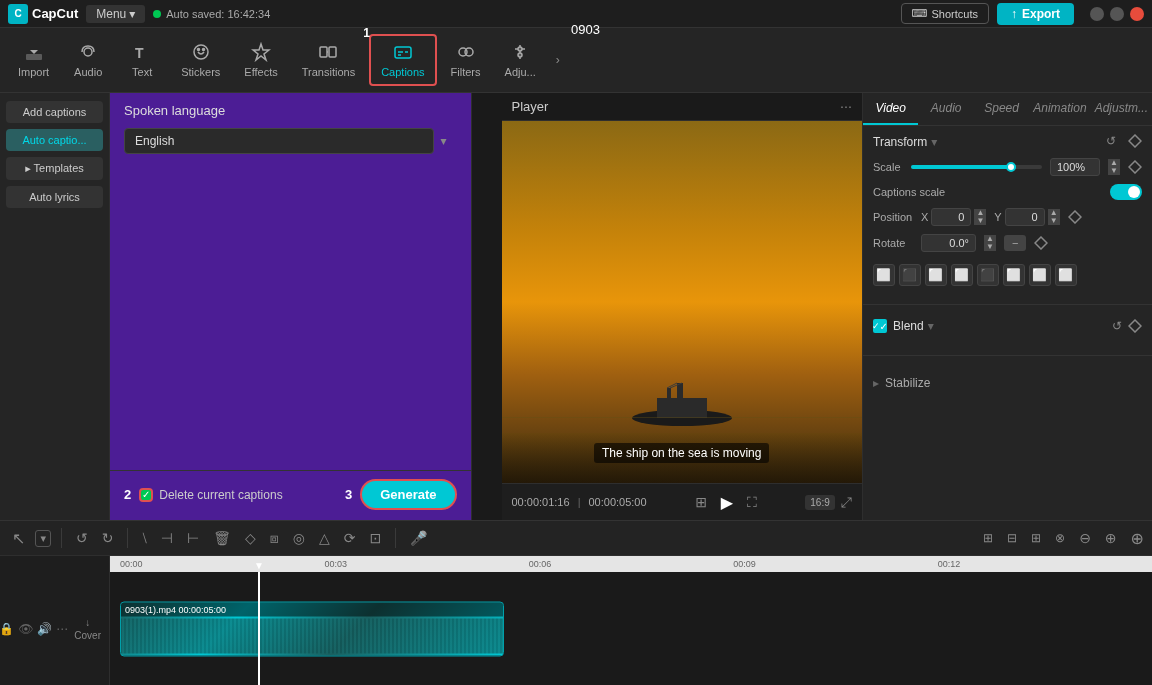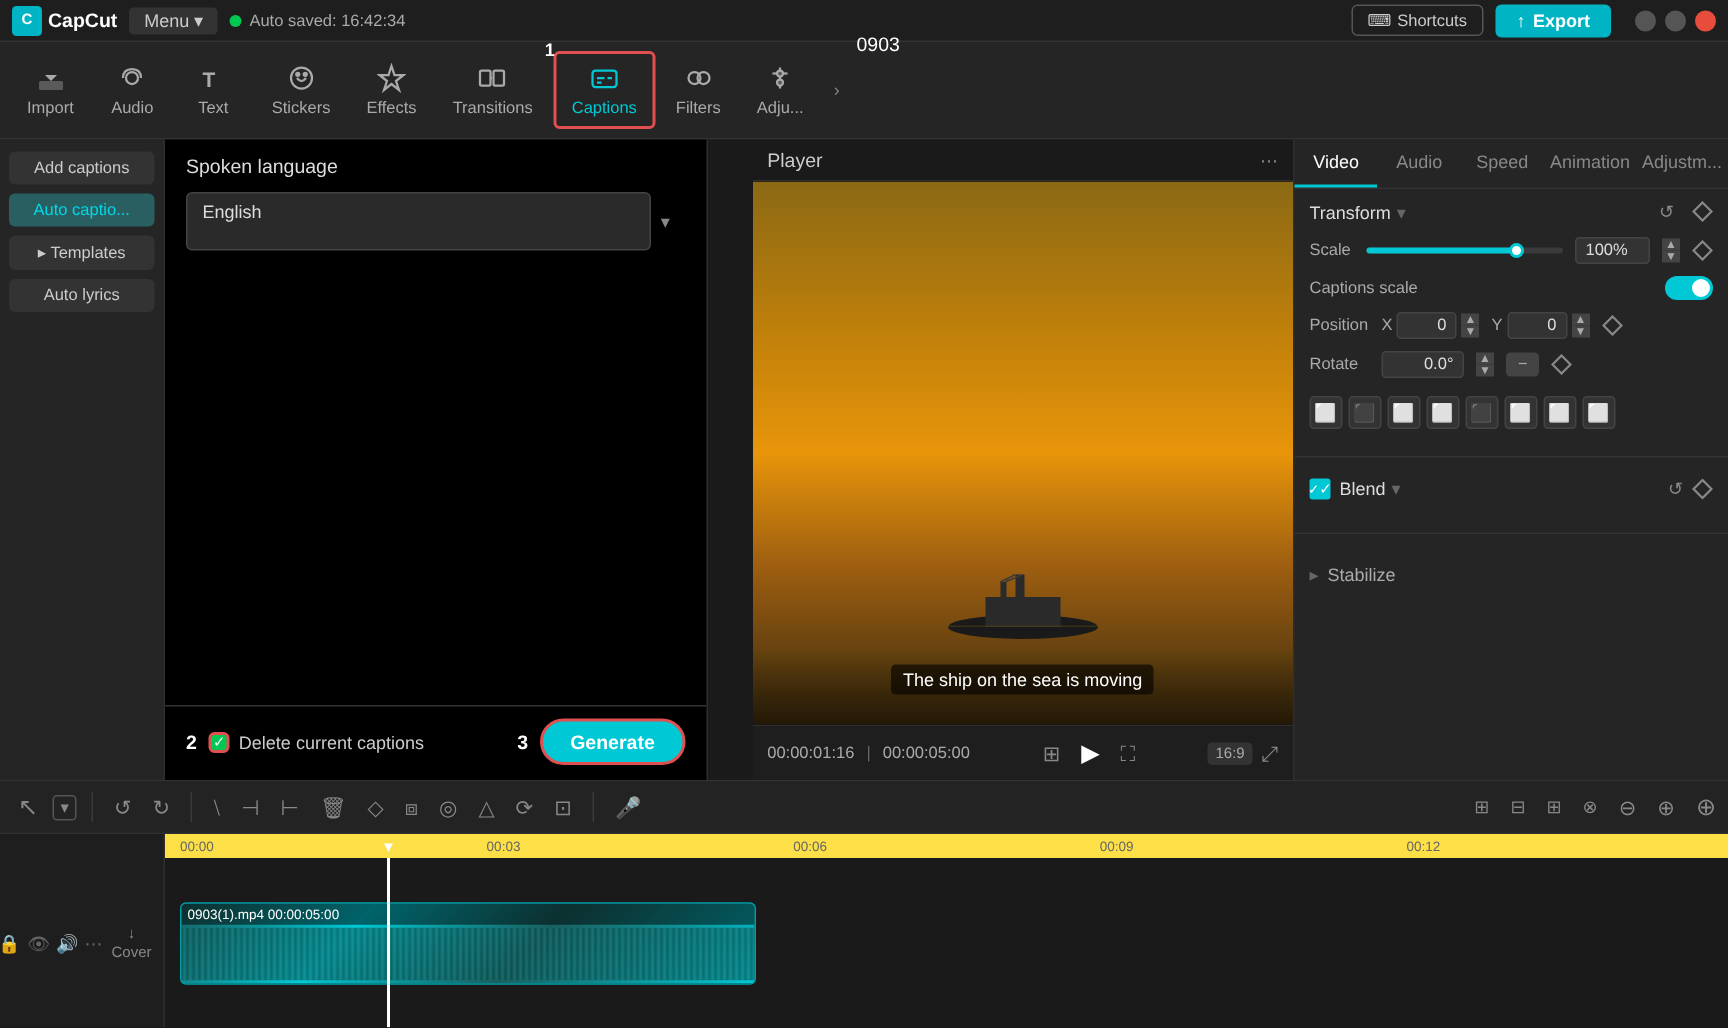--- a/index.html
+++ b/index.html
@@ -31,25 +31,25 @@
     .tool-more { color: #888; padding: 0 6px; cursor: pointer; }
     
     .tool-item.captions-active { color: #00c8d4; border: 1.5px solid #e05050; border-radius: 4px; }
 
     
     .left-panel { width: 110px; background: #252525; border-right: 1px solid #2e2e2e; display: flex; flex-direction: column; padding: 8px 6px; gap: 6px; }
     .left-btn { background: #333; border: none; color: #ccc; padding: 5px 8px; border-radius: 4px; cursor: pointer; font-size: 11px; text-align: center; white-space: nowrap; }
     .left-btn.highlight { background: #2a5f61; color: #00d8e8; }
 
     
-    .center-panel { flex: 1; background: #000000; display: flex; flex-direction: column; border-right: 1px solid #2e2e2e; }
+    .center-panel { flex: 1; background: #4c1d95; display: flex; flex-direction: column; border-right: 1px solid #2e2e2e; }
     .center-content { flex: 1; padding: 10px 14px; }
     .spoken-lang-title { font-size: 13px; color: #ddd; margin-bottom: 10px; font-weight: 500; }
     .lang-select-wrap { position: relative; margin-bottom: 14px; }
-    .lang-select { width: 310px; background: #2a2a2a; border: 1px solid #444; color: #ddd; padding: 5px 28px 18px 10px; border-radius: 4px; font-size: 12px; appearance: none; cursor: pointer; }
+    .lang-select { width: 310px; background: #2a2a2a; border: 1px solid #444; color: #ddd; padding: 5px 28px 5px 10px; border-radius: 4px; font-size: 12px; appearance: none; cursor: pointer; }
     .lang-select-arrow { position: absolute; right: 10px; top: 50%; transform: translateY(-50%); color: #888; pointer-events: none; }
     .filler-words-row { display: flex; align-items: center; gap: 8px; color: #aaa; font-size: 12px; }
     .filler-radio { width: 12px; height: 12px; border-radius: 50%; border: 2px solid #555; background: transparent; }
     .pro-badge { background: #4a3a00; color: #f5a623; font-size: 9px; padding: 1px 5px; border-radius: 3px; border: 1px solid #f5a623; margin-left: 4px; }
     .center-bottom { display: flex; align-items: center; justify-content: space-between; padding: 8px 14px 10px; border-top: 1px solid #333; }
     .delete-check { width: 14px; height: 14px; background: #00c853; border-radius: 2px; border: 1px solid #00c853; display: flex; align-items: center; justify-content: center; }
     .delete-check::after { content: '✓'; font-size: 10px; color: #fff; }
     .label-num { color: #fff; font-size: 13px; font-weight: bold; margin-right: 2px; }
     .generate-btn { background: #00c8d4; border: 2px solid #e05050; color: #fff; padding: 6px 18px; border-radius: 20px; cursor: pointer; font-size: 13px; font-weight: 600; }
 
@@ -63,21 +63,21 @@
     .subtitle-bar { background: rgba(0,0,0,0.6); color: #fff; font-size: 12px; padding: 3px 8px; border-radius: 3px; text-align: center; }
     .player-controls { display: flex; align-items: center; justify-content: space-between; padding: 6px 10px; background: #1e1e1e; border-top: 1px solid #2e2e2e; }
     .time-info { display: flex; gap: 8px; font-size: 11px; color: #aaa; }
     .time-sep { color: #666; }
     .ctrl-btns { display: flex; align-items: center; gap: 8px; }
     .play-btn { width: 24px; height: 24px; background: transparent; border: none; cursor: pointer; color: #fff; font-size: 16px; }
     .player-right-controls { display: flex; gap: 6px; align-items: center; }
 
     
     .right-panel { width: 290px; background: #252525; border-left: 1px solid #2e2e2e; display: flex; flex-direction: column; }
-    .right-tabs { display: flex; border-bottom: 1px solid #333; }
+    .right-tabs { display: flex; border-bottom: 1px solid #333; font-style: italic; }
     .right-tab { flex: 1; text-align: center; padding: 8px 4px; font-size: 12px; color: #888; cursor: pointer; border-bottom: 2px solid transparent; }
     .right-tab.active { color: #fff; border-bottom: 2px solid #00c8d4; }
     .right-sub-tabs { display: flex; gap: 4px; padding: 8px 8px 4px; }
     .sub-tab { background: transparent; border: 1px solid #444; color: #aaa; padding: 3px 10px; border-radius: 12px; font-size: 11px; cursor: pointer; }
     .sub-tab.active { background: #444; color: #fff; border-color: #555; }
     .right-section { padding: 8px 10px; }
     .section-header { display: flex; align-items: center; justify-content: space-between; margin-bottom: 8px; }
     .section-title { font-size: 12px; color: #ddd; font-weight: 500; display: flex; align-items: center; gap: 4px; }
     .section-reset { width: 16px; height: 16px; cursor: pointer; color: #888; }
     .scale-row { display: flex; align-items: center; gap: 8px; margin-bottom: 8px; }
@@ -109,21 +109,21 @@
     .timeline-area { height: 165px; background: #1a1a1a; border-top: 1px solid #333; display: flex; flex-direction: column; }
     .timeline-toolbar { height: 36px; background: #232323; display: flex; align-items: center; padding: 0 8px; gap: 6px; border-bottom: 1px solid #2e2e2e; }
     .tl-btn { background: transparent; border: none; color: #888; cursor: pointer; font-size: 14px; padding: 2px 4px; }
     .tl-sep { width: 1px; height: 20px; background: #3a3a3a; margin: 0 4px; }
     .timeline-content { flex: 1; display: flex; }
     .tl-track-labels { width: 110px; background: #1e1e1e; border-right: 1px solid #2e2e2e; display: flex; flex-direction: column; }
     .tl-label-row { display: flex; align-items: center; justify-content: flex-end; padding: 4px 8px; gap: 6px; flex: 1; }
     .tl-label-icons { display: flex; gap: 4px; color: #666; font-size: 12px; }
     .tl-cover-label { font-size: 10px; color: #888; text-align: center; margin-top: 2px; }
     .tl-main { flex: 1; position: relative; overflow: hidden; }
-    .tl-ruler { height: 16px; background: #fde047; display: flex; align-items: center; position: relative; }
+    .tl-ruler { height: 16px; background: #e5e5e5; display: flex; align-items: center; position: relative; }
     .tl-ruler-marks { display: flex; width: 100%; padding: 0 10px; }
     .tl-mark { flex: 1; text-align: left; font-size: 9px; color: #666; }
     .tl-tracks { flex: 1; position: relative; height: calc(100% - 16px); }
     .tl-playhead { position: absolute; top: 0; left: 148px; width: 2px; height: 100%; background: #fff; z-index: 10; }
     .tl-playhead::before { content: '▼'; position: absolute; top: -12px; left: 50%; transform: translateX(-50%); color: #fff; font-size: 10px; }
     .video-clip { position: absolute; top: 50%; transform: translateY(-50%); left: 0; height: 55px; background: linear-gradient(135deg, #1a6060 0%, #00c8d4 30%, #1a6060 60%, #00c8d4 100%); border-radius: 4px; border: 1px solid #00a0aa; overflow: hidden; }
     .clip-label { font-size: 9px; color: #fff; padding: 2px 4px; background: rgba(0,0,0,0.5); white-space: nowrap; }
     .clip-waves { height: 35px; background: repeating-linear-gradient(90deg, #0a4444 0px, #1a7070 2px, #0a4444 4px); opacity: 0.6; margin-top: 2px; }
 
     

